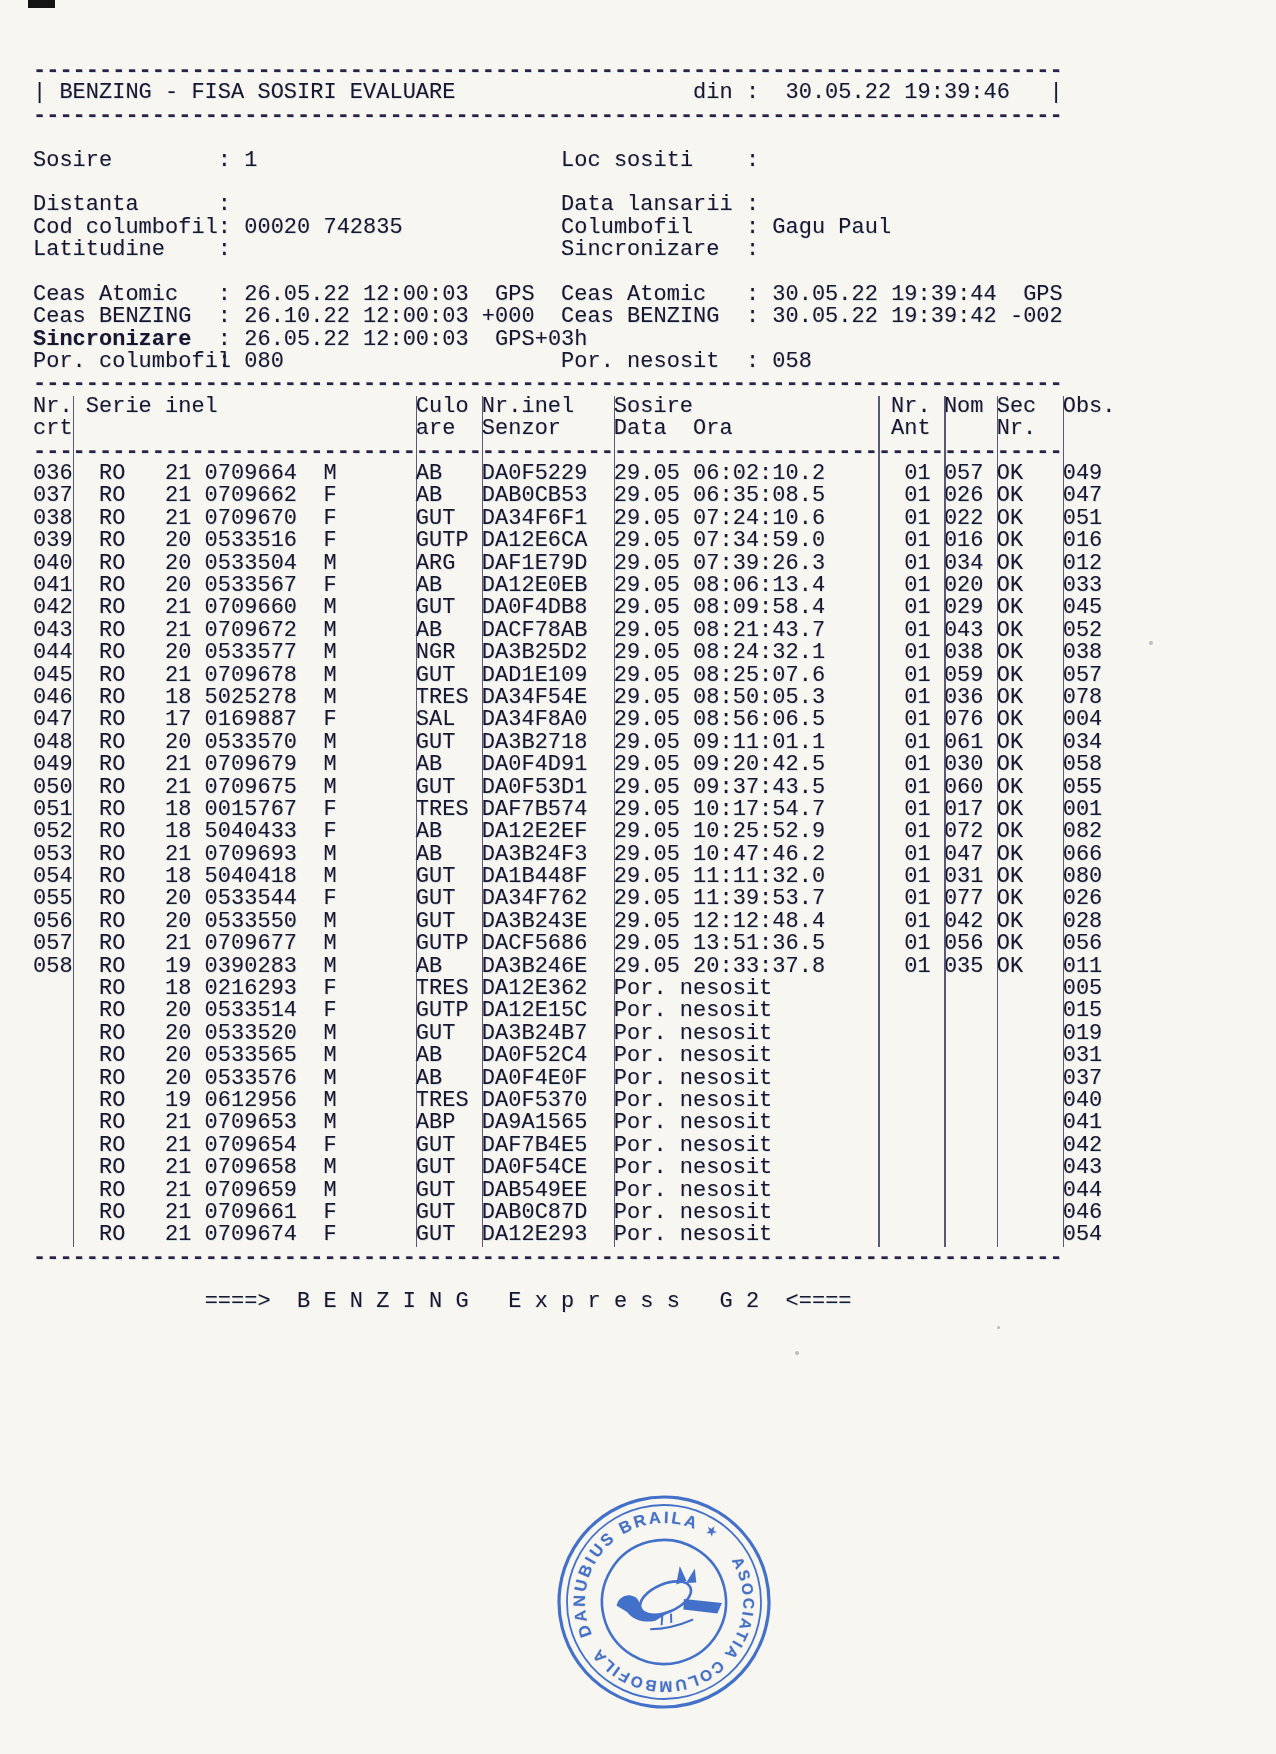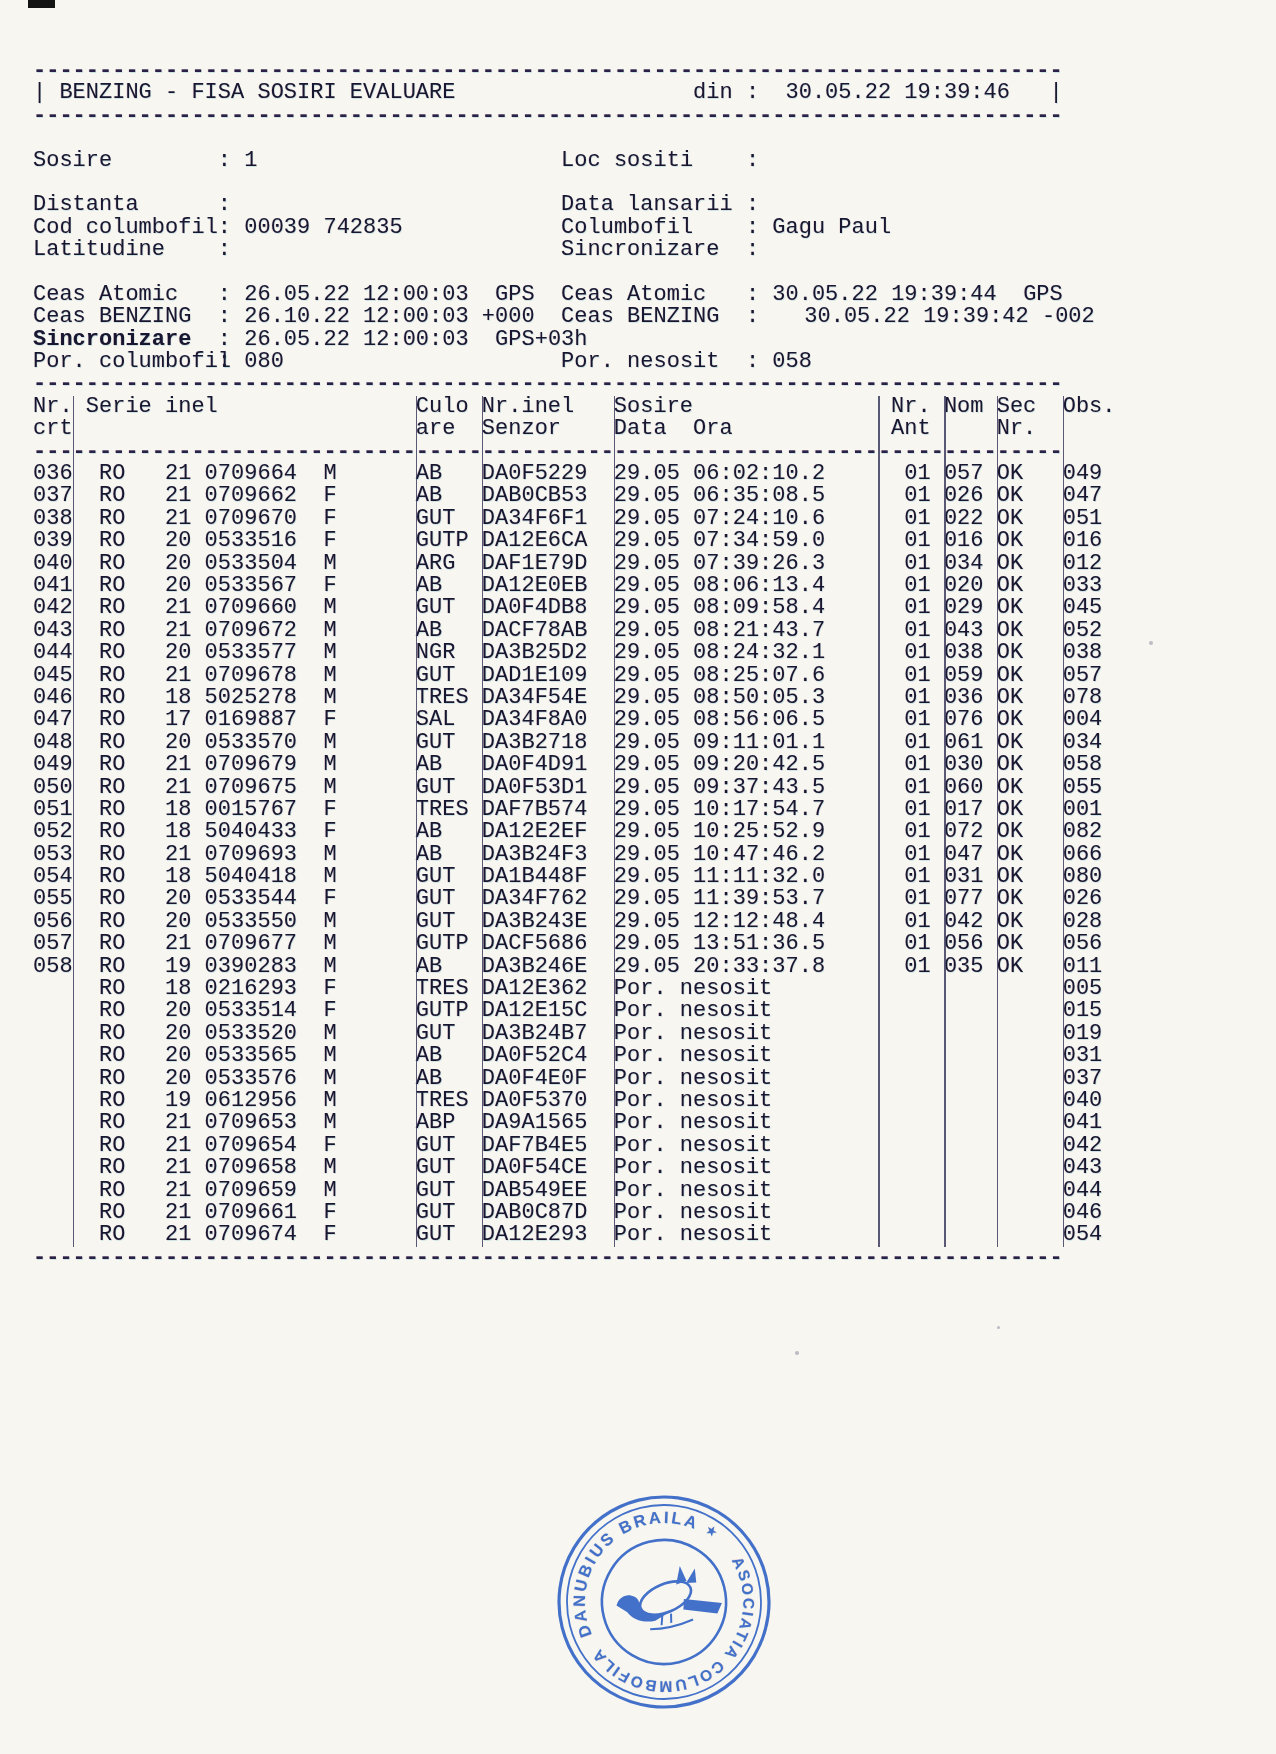--- a/index.html
+++ b/index.html
@@ -40,25 +40,25 @@
       <span class="abs" style="left:57ch">30.05.22 19:39:46</span>
       <span class="abs" style="left:77ch">|</span>
     </div>
     <div class="line sep">------------------------------------------------------------------------------</div>
     <div class="line"></div>
 
     <div id="info-slot">
         <div class="line"><span class="abs" style="left: 0ch;">Sosire</span><span class="abs" style="left: 14ch;">:</span><span class="abs" style="left: 16ch;">1</span><span class="abs" style="left: 40ch;">Loc sositi</span><span class="abs" style="left: 54ch;">:</span></div>
         <div class="line"></div>
         <div class="line"><span class="abs" style="left: 0ch;">Distanta</span><span class="abs" style="left: 14ch;">:</span><span class="abs" style="left: 40ch;">Data lansarii</span><span class="abs" style="left: 54ch;">:</span></div>
-        <div class="line"><span class="abs" style="left: 0ch;">Cod columbofil</span><span class="abs" style="left: 14ch;">:</span><span class="abs" style="left: 16ch;">00039 742835</span><span class="abs" style="left: 40ch;">Columbofil</span><span class="abs" style="left: 54ch;">:</span><span class="abs" style="left: 56ch;">Gagu Paul</span></div>
+        <div class="line"><span class="abs" style="left: 0ch;">Cod columbofil</span><span class="abs" style="left: 14ch;">:</span><span class="abs" style="left: 16ch;">00020 742835</span><span class="abs" style="left: 40ch;">Columbofil</span><span class="abs" style="left: 54ch;">:</span><span class="abs" style="left: 56ch;">Gagu Paul</span></div>
         <div class="line"><span class="abs" style="left: 0ch;">Latitudine</span><span class="abs" style="left: 14ch;">:</span><span class="abs" style="left: 40ch;">Sincronizare</span><span class="abs" style="left: 54ch;">:</span></div>
         <div class="line"></div>
         <div class="line"><span class="abs" style="left: 0ch;">Ceas Atomic</span><span class="abs" style="left: 14ch;">:</span><span class="abs" style="left: 16ch;">26.05.22 12:00:03  GPS</span><span class="abs" style="left: 40ch;">Ceas Atomic</span><span class="abs" style="left: 54ch;">:</span><span class="abs" style="left: 56ch;">30.05.22 19:39:44  GPS</span></div>
-        <div class="line"><span class="abs" style="left: 0ch;">Ceas BENZING</span><span class="abs" style="left: 14ch;">:</span><span class="abs" style="left: 16ch;">26.10.22 12:00:03 +000</span><span class="abs" style="left: 40ch;">Ceas BENZING</span><span class="abs" style="left: 54ch;">:</span><span class="abs" style="left: 56ch; margin-left: 32px;">30.05.22 19:39:42 -002</span></div>
+        <div class="line"><span class="abs" style="left: 0ch;">Ceas BENZING</span><span class="abs" style="left: 14ch;">:</span><span class="abs" style="left: 16ch;">26.10.22 12:00:03 +000</span><span class="abs" style="left: 40ch;">Ceas BENZING</span><span class="abs" style="left: 54ch;">:</span><span class="abs" style="left: 56ch;">30.05.22 19:39:42 -002</span></div>
         <div class="line"><span class="abs" style="left: 0ch; font-weight: bold;">Sincronizare</span><span class="abs" style="left: 14ch;">:</span><span class="abs" style="left: 16ch;">26.05.22 12:00:03  GPS+03h</span></div>
         <div class="line"><span class="abs" style="left: 0ch;">Por. columbofil</span><span class="abs" style="left: 14ch;">:</span><span class="abs" style="left: 16ch;">080</span><span class="abs" style="left: 40ch;">Por. nesosit</span><span class="abs" style="left: 54ch;">:</span><span class="abs" style="left: 56ch;">058</span></div>
       </div>
 
     <div class="line sep">------------------------------------------------------------------------------</div>
     <div id="table-wrap">
         <div class="trow"><span class="tcell" style="width: 3ch;">Nr.</span><span class="tcell" style="width: 26ch;"> Serie inel</span><span class="tcell" style="width: 5ch;">Culo</span><span class="tcell" style="width: 10ch;">Nr.inel</span><span class="tcell" style="width: 20ch;">Sosire</span><span class="tcell" style="width: 5ch;"> Nr.</span><span class="tcell" style="width: 4ch;">Nom</span><span class="tcell" style="width: 5ch;">Sec</span><span class="tcell" style="width: 4ch;">Obs.</span></div>
         <div class="trow"><span class="tcell" style="width: 3ch;">crt</span><span class="tcell" style="width: 26ch;"></span><span class="tcell" style="width: 5ch;">are</span><span class="tcell" style="width: 10ch;">Senzor</span><span class="tcell" style="width: 20ch;">Data  Ora</span><span class="tcell" style="width: 5ch;"> Ant</span><span class="tcell" style="width: 4ch;"></span><span class="tcell" style="width: 5ch;">Nr.</span><span class="tcell" style="width: 4ch;"></span></div>
         <div class="line sep">------------------------------------------------------------------------------</div>
         <div class="trow"><span class="tcell" style="width: 3ch;">036</span><span class="tcell" style="width: 26ch;">  RO   21 0709664  M</span><span class="tcell" style="width: 5ch;">AB</span><span class="tcell" style="width: 10ch;">DA0F5229</span><span class="tcell" style="width: 20ch;">29.05 06:02:10.2</span><span class="tcell" style="width: 5ch;">  01</span><span class="tcell" style="width: 4ch;">057</span><span class="tcell" style="width: 5ch;">OK</span><span class="tcell" style="width: 4ch;">049</span></div>
@@ -100,20 +100,23 @@
         <div class="vline" style="left: 29ch;"></div>
         <div class="vline" style="left: 34ch;"></div>
         <div class="vline" style="left: 44ch;"></div>
         <div class="vline" style="left: 64ch;"></div>
         <div class="vline" style="left: 69ch;"></div>
         <div class="vline" style="left: 73ch;"></div>
         <div class="vline" style="left: 78ch;"></div>
       </div>
     <div class="line sep">------------------------------------------------------------------------------</div>
     <div class="line"></div>
+    <div class="line">
+      <span class="abs" style="left:13ch">====&gt;  B E N Z I N G   E x p r e s s   G 2  &lt;====</span>
+    </div>
   </div>
 
   <svg class="stamp" viewBox="-116 -116 232 232">
     <g transform="rotate(-14)">
       <g fill="none" stroke="#3465c6">
         <circle r="105" stroke-width="3.2"></circle>
         <circle r="97" stroke-width="1.8"></circle>
         <circle r="62" stroke-width="2.6"></circle>
       </g>
       <defs>

